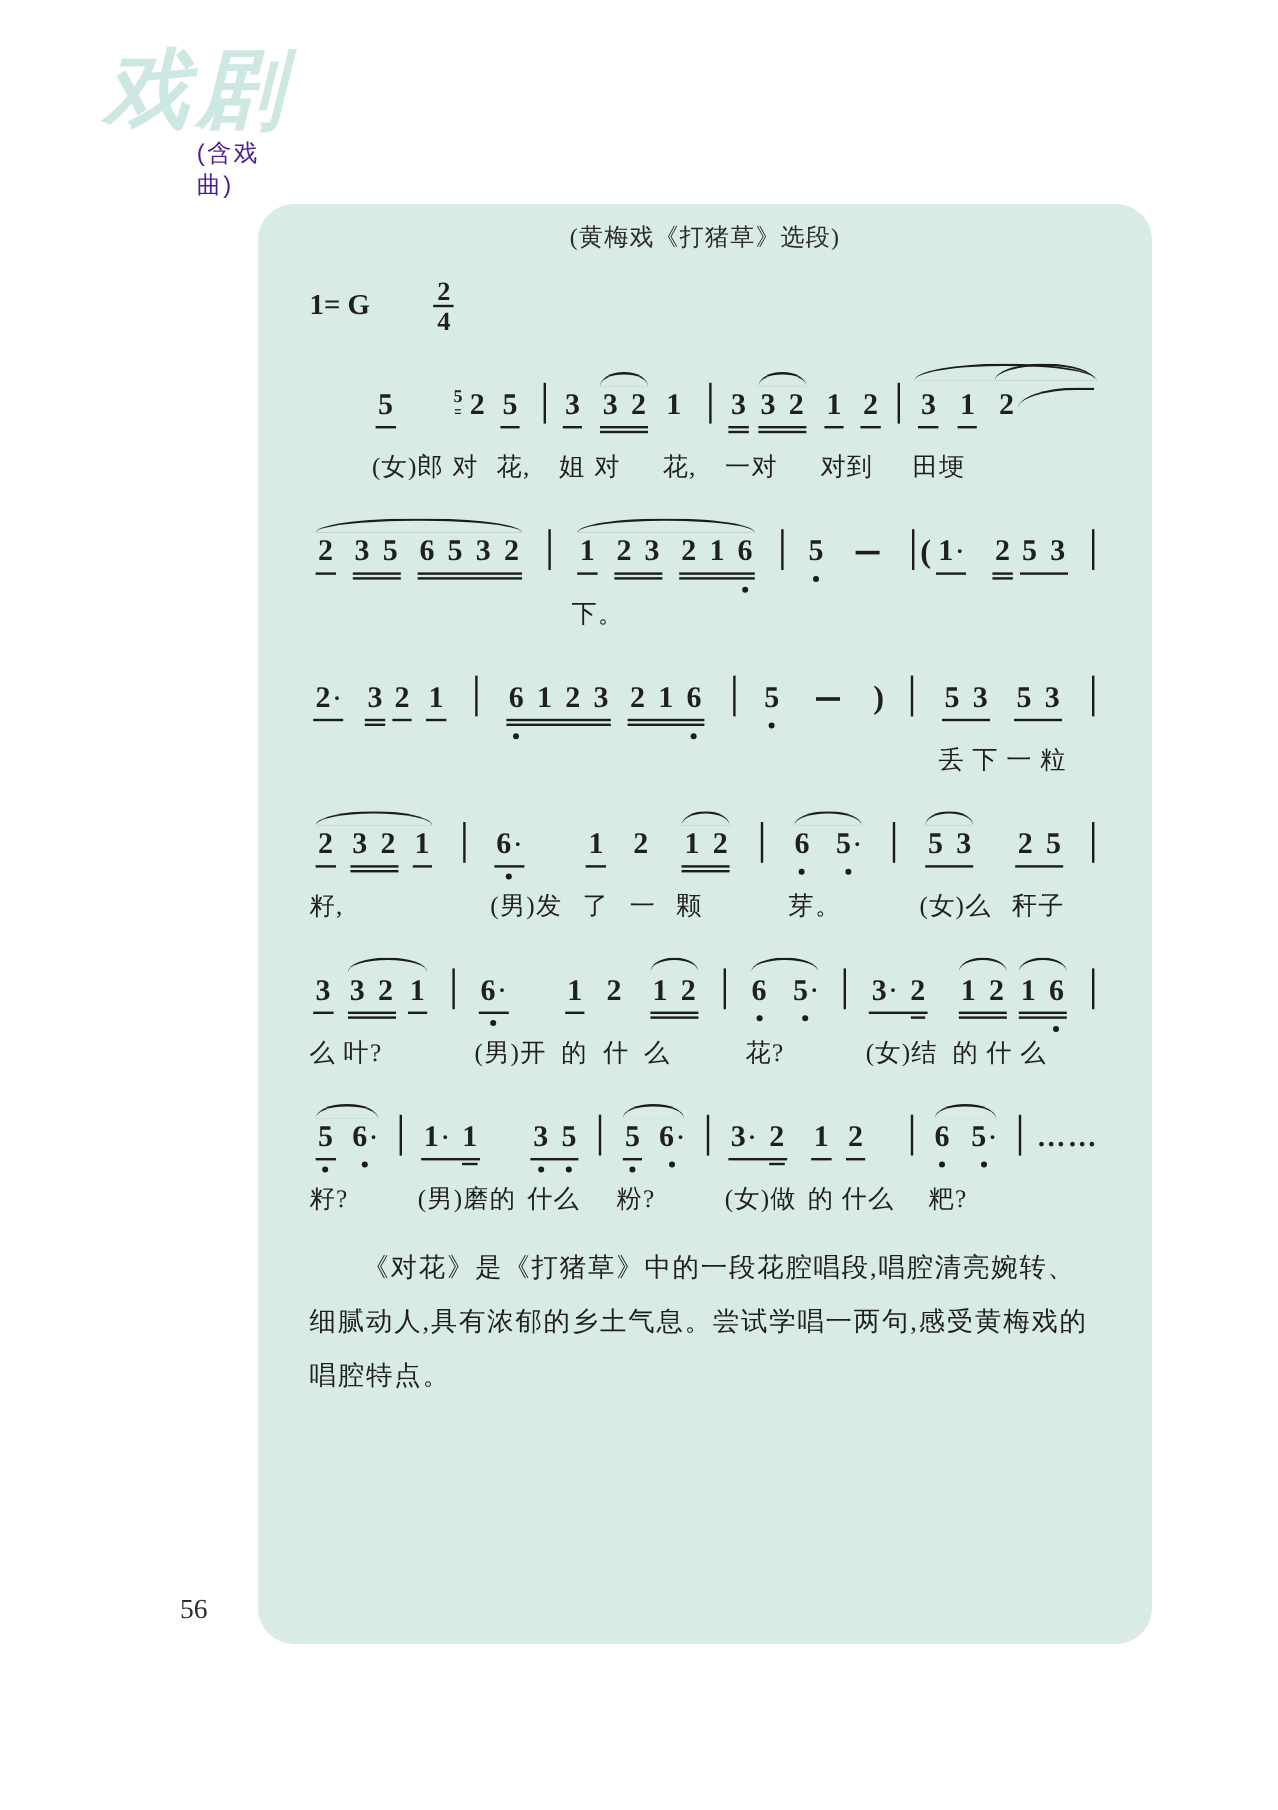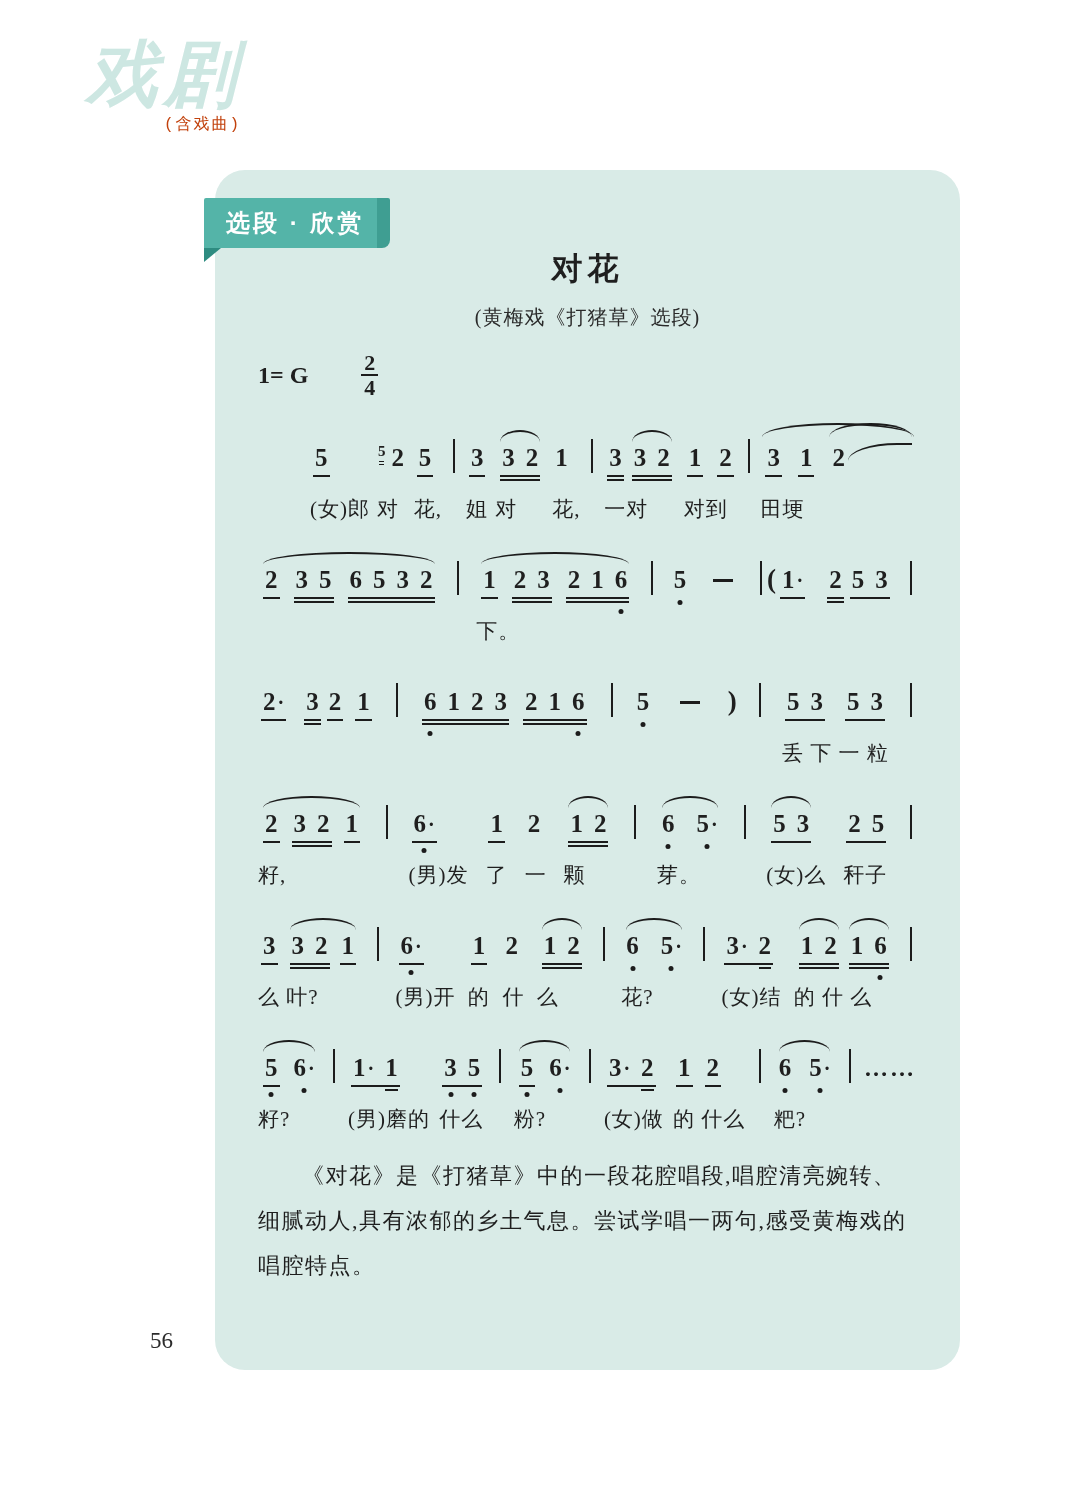--- a/index.html
+++ b/index.html
@@ -8,21 +8,21 @@
     font-family:"Liberation Serif",serif;color:#1f1f1f;overflow:hidden;
   }
   
   .logo{position:absolute;left:50px;top:38px;margin-left:36px;}
   .logo-title{
     font-family:"DejaVu Serif",serif;font-weight:bold;font-style:italic;
     font-size:72px;line-height:1;color:#cde7e2;letter-spacing:6px;
   }
   .logo-sub{
     position:absolute;left:78px;top:76px;
-    font-family:Liberation Mono, monospace;font-size:16px;color:#c2410c;letter-spacing:2px;
+    font-family:Liberation Sans, sans-serif;font-size:20px;color:#4c1d95;letter-spacing:2px;
   }
   
   .panel{
     position:absolute;left:215px;top:170px;width:745px;height:1200px;
     background:#d9ebe7;border-radius:30px;
   }
   
   .badge{
     position:absolute;left:-11px;top:28px;
     background:linear-gradient(to right,#54b4a8 0 93%,#3f9e92 93% 100%);
@@ -101,25 +101,21 @@
 </style>
 </head>
 <body>
 
 <div class="logo">
   <div class="logo-title">戏剧</div>
   <div class="logo-sub">(含戏曲)</div>
 </div>
 
 <div class="panel">
-  <div class="badge">
-    <span>选段 · 欣赏</span>
-  </div>
 
-  <div class="song-title">对花</div>
   <div class="song-subtitle">(黄梅戏《打猪草》选段)</div>
 
   <div class="keyrow">
     <span>1= G</span>
     <span class="frac">
       <span class="num">2</span>
       <span class="den">4</span>
     </span>
   </div>
 

